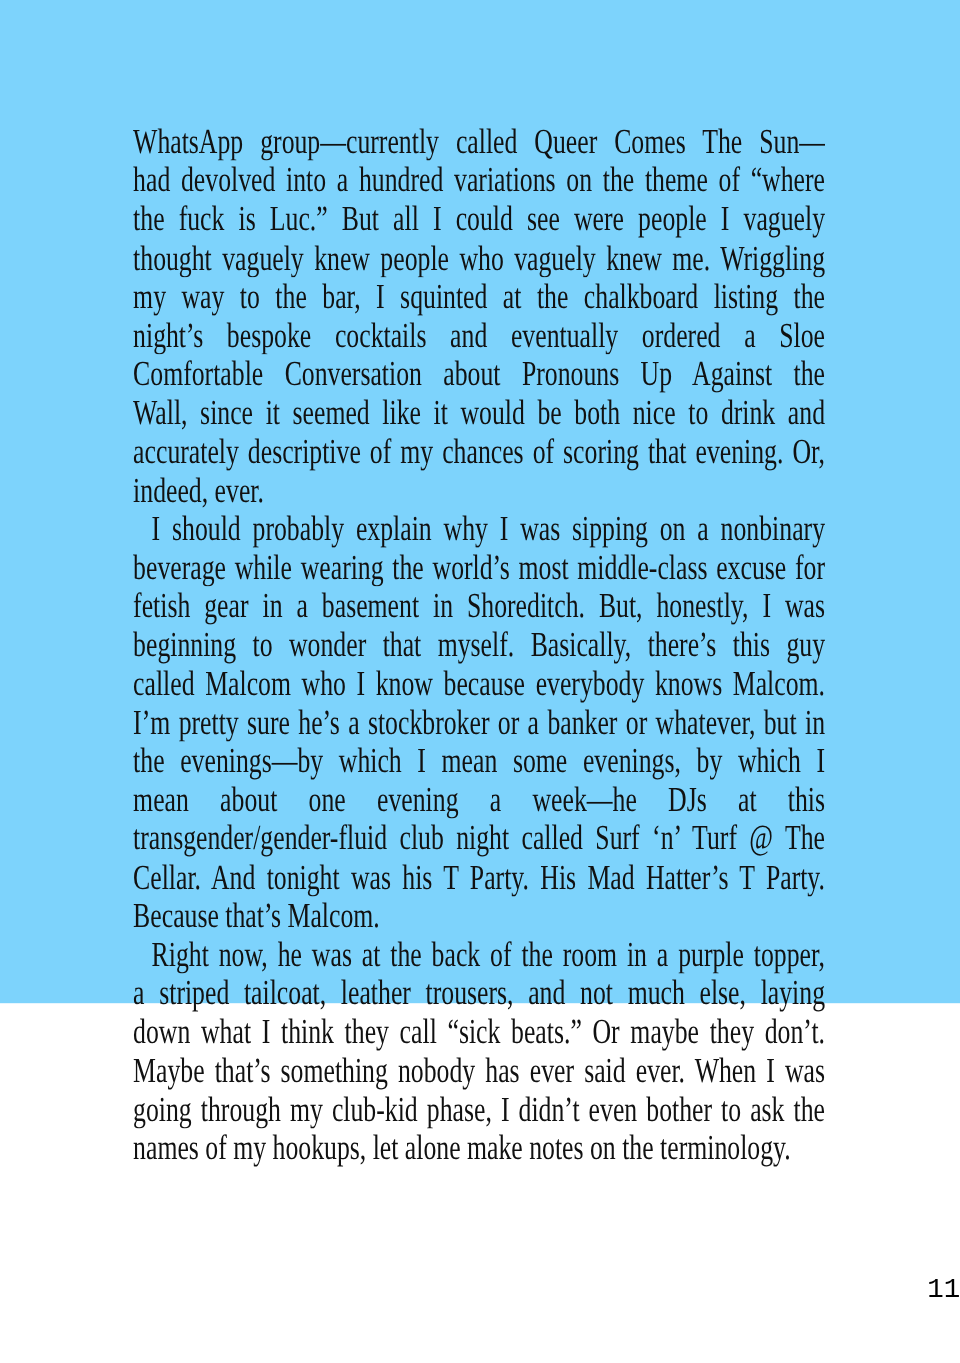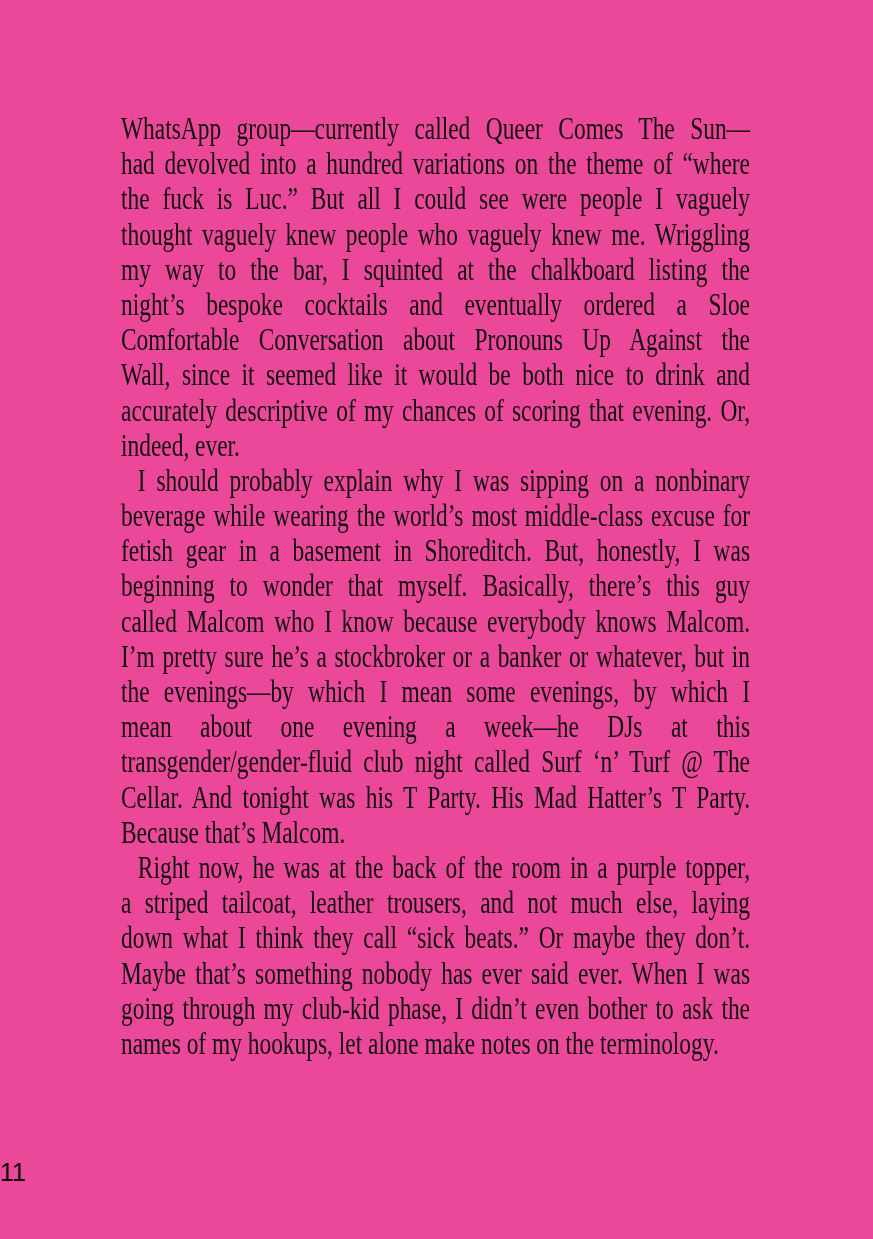--- a/index.html
+++ b/index.html
@@ -4,22 +4,22 @@
 <style>
   * { margin: 0; padding: 0; box-sizing: border-box; }
   html, body {
     width: 873px; height: 1239px;
     background: #ffffff;
     font-family: "Liberation Serif", serif;
     overflow: hidden;
   }
   .page {
     position: relative;
-    width: 873px; height: 1239px;
-    background: #ec4899;
+    width: 873px; height: 912px;
+    background: #7dd3fc;
   }
   
   .text-block {
     position: absolute;
     left: 121px; top: 111px;
     width: 860px;
     transform: scaleX(0.7314);
     transform-origin: 0 0;
     color: #111111;
     font-size: 32px;
@@ -33,22 +33,22 @@
     height: 35.2px;
     overflow: hidden;
     white-space: normal;
   }
   .line.indent { text-indent: 23px; }
   .line.last { text-align-last: left; }
   .folio {
     position: absolute;
     left: 0; top: 1160px;
     width: 873px;
-    text-align: left;
-    font-family: Liberation Sans, sans-serif;
+    text-align: right;
+    font-family: Liberation Mono, monospace;
     font-size: 25px;
     line-height: 25px;
     color: #000000;
   }
 </style>
 </head>
 <body>
 
 <div class="page">
   <div class="text-block" id="text-block">

